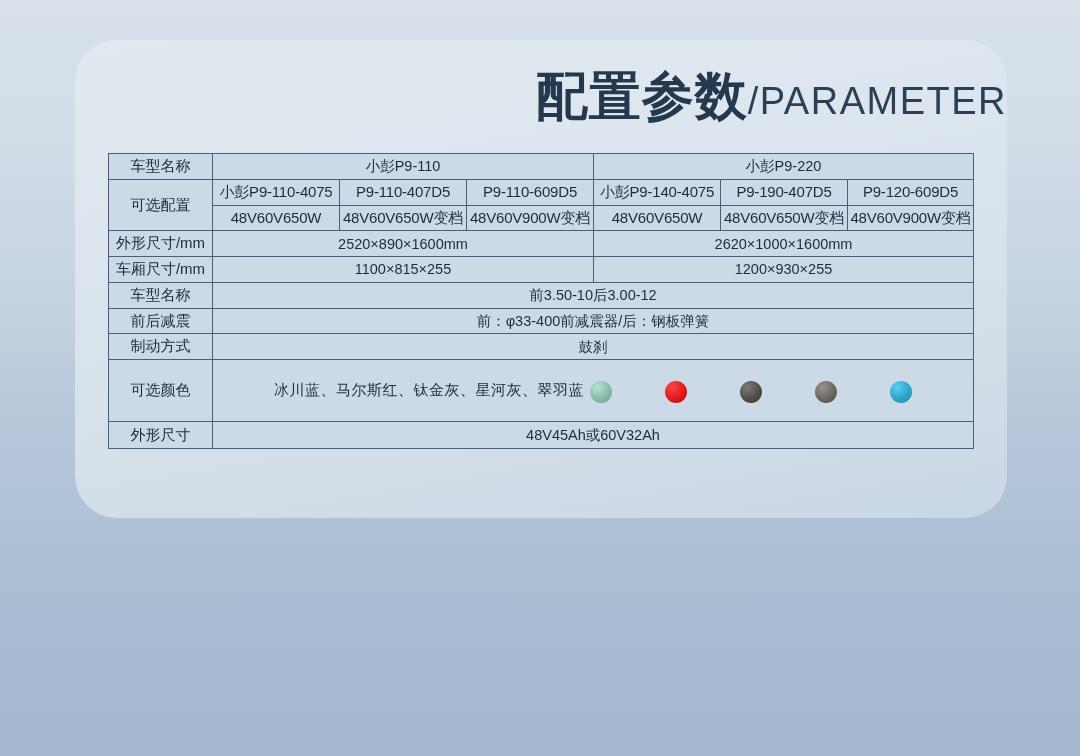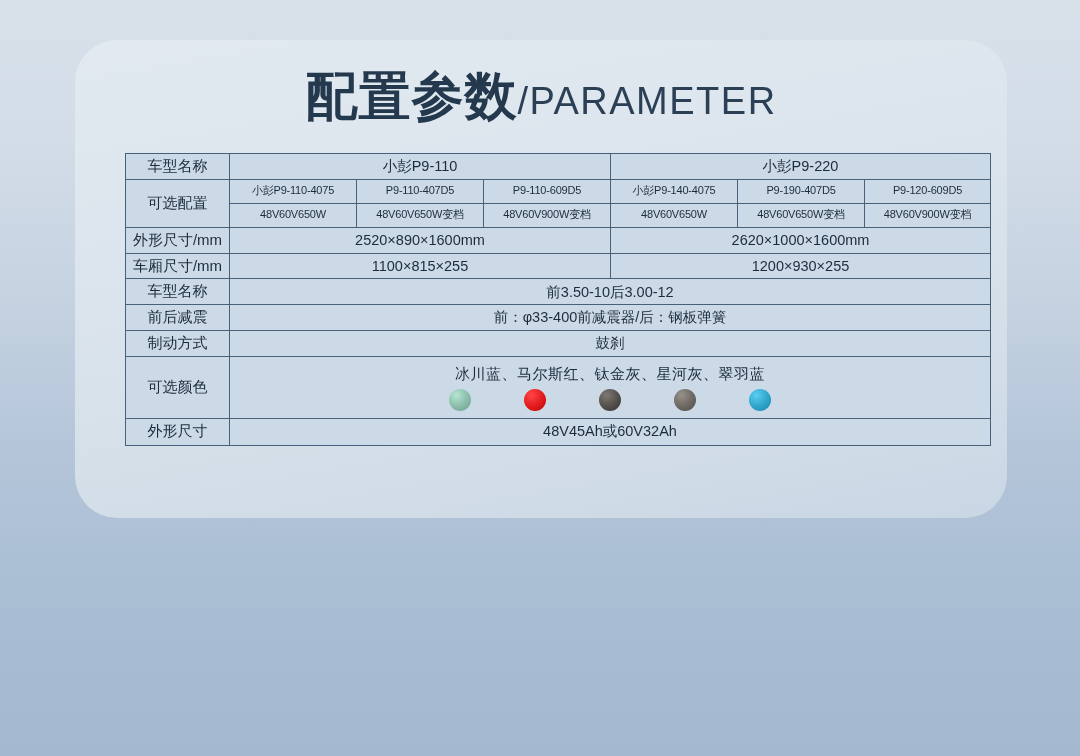--- a/index.html
+++ b/index.html
@@ -28,21 +28,21 @@
         #e2e9f0 0%,
         #dde6ee 30%,
         #d7e1ea 60%,
         #cfdbe6 85%,
         #c9d6e4 100%);
   }
 
   #title {
     position: absolute;
     left: 0; right: 0; top: 30px;
-    text-align: center;
+    text-align: right;
     white-space: nowrap;
     color: #24384e;
     line-height: 1;
   }
   #title .cn {
     font-size: 52px;
     font-weight: bold;
     letter-spacing: 1px;
     vertical-align: baseline;
   }
@@ -50,21 +50,21 @@
     font-size: 38px;
     font-weight: 400;
     letter-spacing: 1.5px;
     vertical-align: baseline;
     color: #2b3f55;
   }
 
   
   #spec-table {
     position: absolute;
-    left: 50px;      
+    left: 33px;      
     top: 113px;      
     width: 865px;
     border-collapse: collapse;
     table-layout: fixed;
     background: #ccd9e6;
   }
   #spec-table td {
     border: 1px solid #48607a;
     background: #ccd9e6;
     color: #1d2c3c;
@@ -72,34 +72,34 @@
     font-size: 14.5px;
     padding: 3px 2px;
     line-height: 1.25;
     white-space: nowrap;
     overflow: hidden;
   }
   #spec-table td.label {
     font-size: 15px;
   }
   #spec-table td.small {
-    font-size: 11px;
+    font-size: 15px;
     letter-spacing: -0.2px;
   }
   .r-h  td { height: 25px; }
   .r-cfg td { height: 24px; }
   .r-std td { height: 24px; margin-left: 16px; }
   .r-color td { height: 62px; }
   .r-batt td { height: 27px; }
 
   
   .colors-wrap {
     display: flex;
-    flex-direction: column;
-    align-items: center;
+    flex-direction: row;
+    align-items: flex-start;
     justify-content: center;
     gap: 6px;
     padding: 4px 0 2px;
   }
   .colors-names {
     font-size: 15px;
     color: #1d2c3c;
     letter-spacing: 0.5px;
   }
   .swatches {

